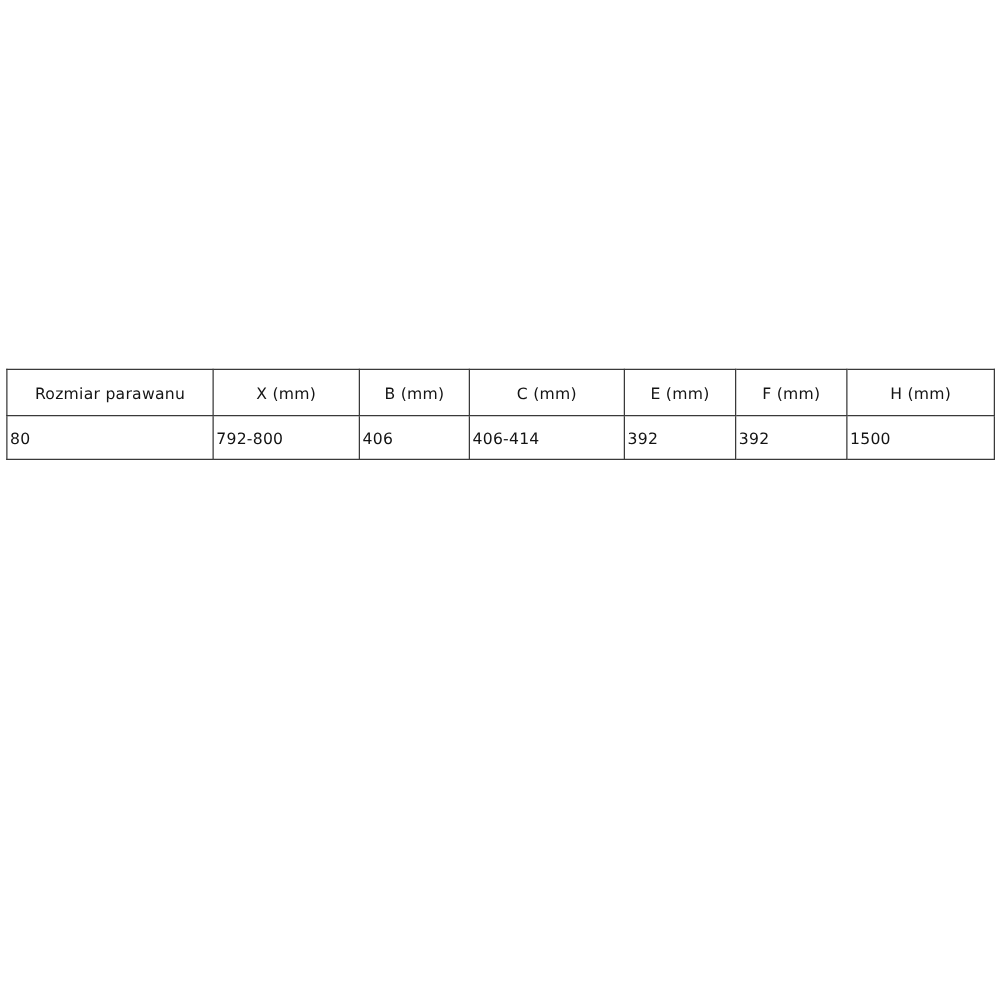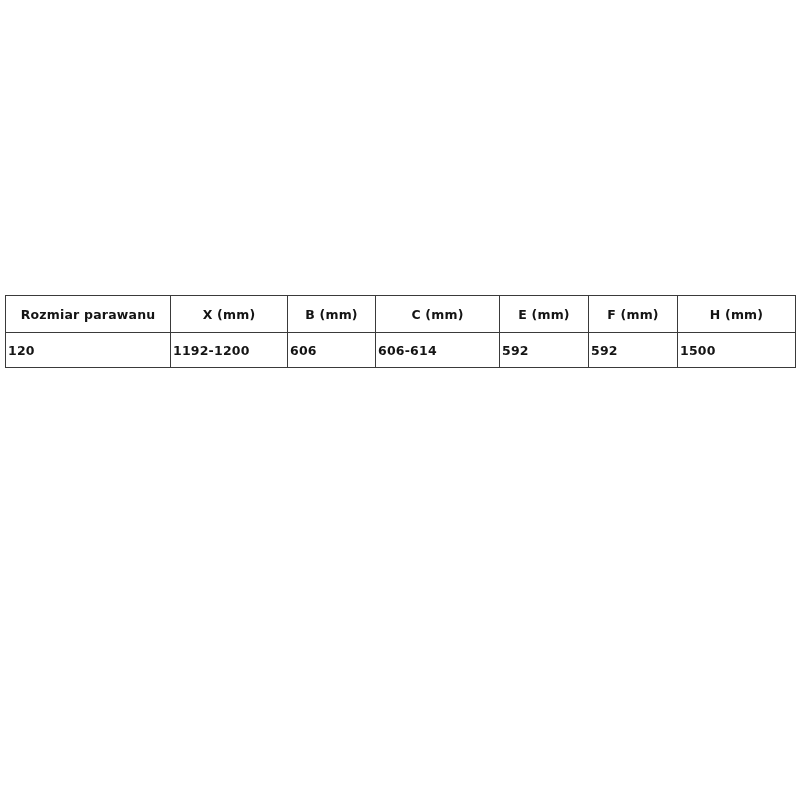--- a/index.html
+++ b/index.html
@@ -30,21 +30,21 @@
   }
   table.spec {
     border-collapse: collapse;
     width: 790px;
     table-layout: fixed;
   }
   table.spec td, table.spec th {
     border: 1px solid #3a3a3a;
     vertical-align: middle;
     font-size: 12.5px;
-    font-weight: bold;
+    font-weight: normal;
     color: #141414;
     height: 34px;
     padding: 0 2px;
     letter-spacing: 0.2px;
   }
   table.spec thead th {
     height: 36px;
     font-size: 12.5px;
   }
   
@@ -77,24 +77,24 @@
           <th>X (mm)</th>
           <th>B (mm)</th>
           <th>C (mm)</th>
           <th>E (mm)</th>
           <th>F (mm)</th>
           <th>H (mm)</th>
         </tr>
       </thead>
       <tbody>
         <tr>
-          <td>120</td>
-          <td>1192-1200</td>
-          <td>606</td>
-          <td>606-614</td>
-          <td>592</td>
-          <td>592</td>
+          <td>80</td>
+          <td>792-800</td>
+          <td>406</td>
+          <td>406-414</td>
+          <td>392</td>
+          <td>392</td>
           <td>1500</td>
         </tr>
       </tbody>
     </table>
   </div>
 </div>
 
 </body></html>

